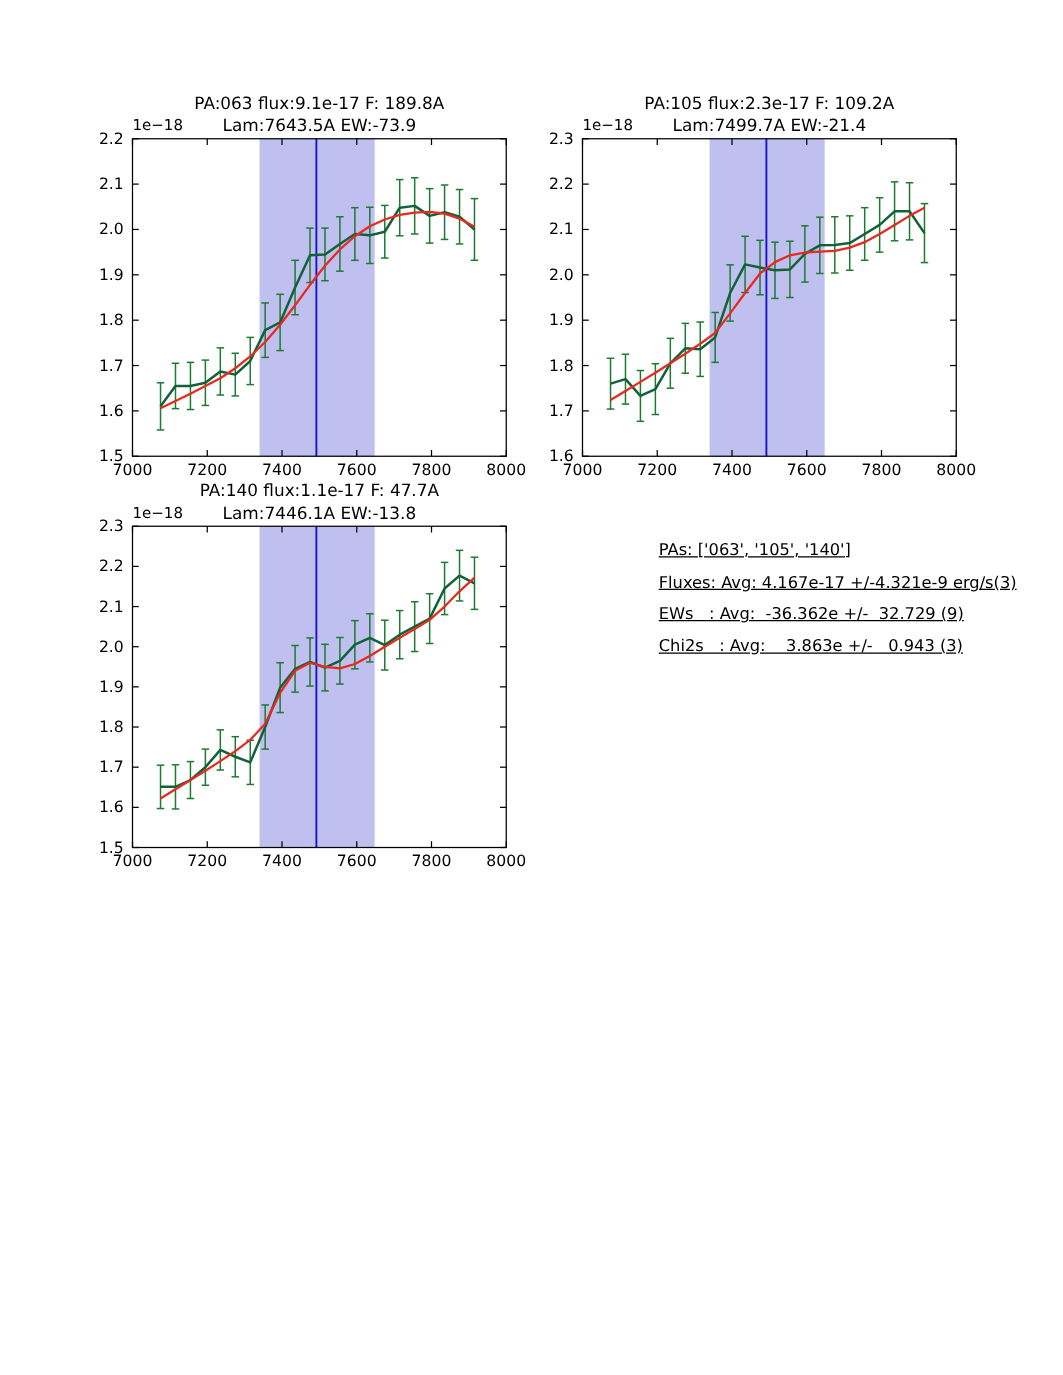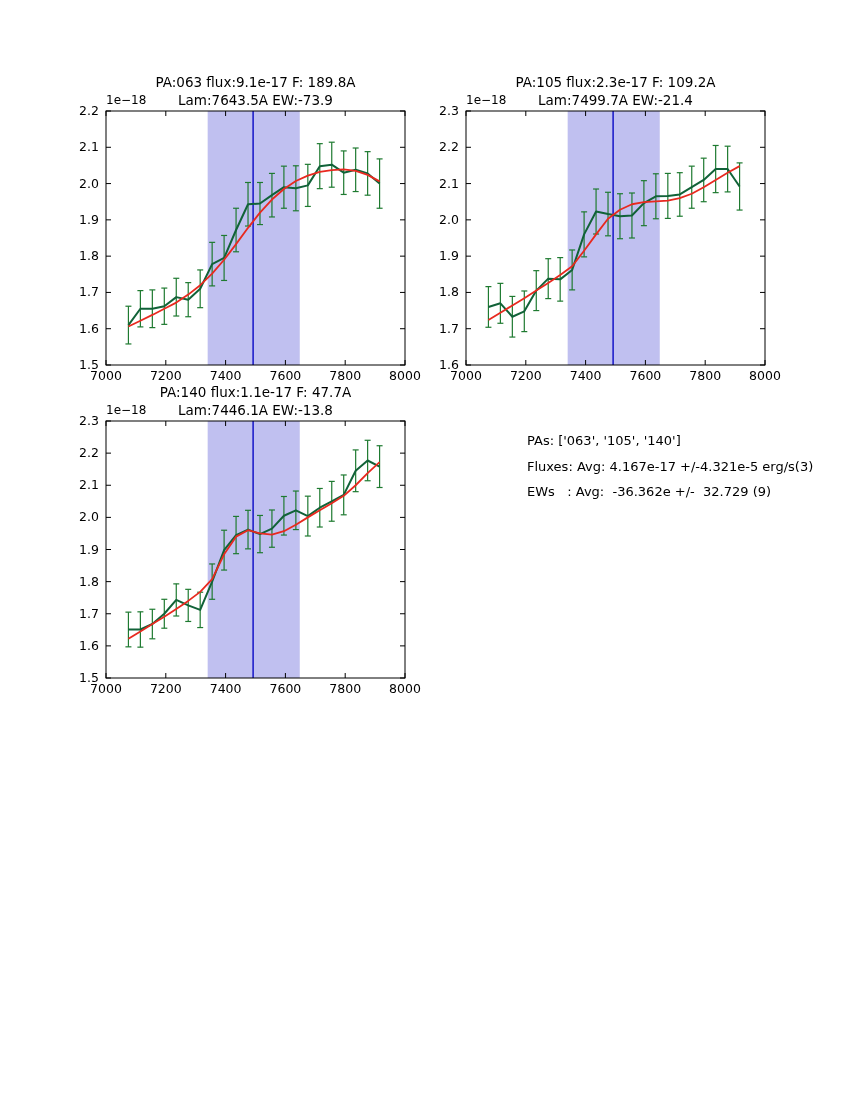--- a/index.html
+++ b/index.html
@@ -1,20 +1,20 @@
 <!DOCTYPE html>
 <html><head>
 <meta charset="utf-8">
 <style>
   html,body{margin:0;padding:0;background:#ffffff;}
   .figure{position:relative;width:850px;height:1100px;background:#ffffff;overflow:hidden;
           font-family:"DejaVu Sans","Liberation Sans",sans-serif;color:#000;}
   #plots{position:absolute;left:0;top:0;}
   .stats{position:absolute;left:527px;top:433px;}
-  .stats-line{white-space:pre;font-size:13px;line-height:16px;margin-bottom:9.6px;color:#000;}
+  .stats-line{white-space:pre;font-size:13px;line-height:16px;margin-bottom:9.6px;color:#000;text-decoration:underline;}
 </style>
 </head>
 <body>
 
 <div class="figure">
   <svg id="plots" width="850" height="1100">
       <g>
         <rect x="207.66000000000003" y="111" width="92.09199999999998" height="254" fill="#c0c0f0"></rect>
         <line x1="253.108" y1="111" x2="253.108" y2="365" stroke="#1515c8" stroke-width="1.5"></line>
         <g stroke="#1e7a30" stroke-width="1.2">
@@ -385,16 +385,17 @@
           <text x="99" y="457.1249999999999" text-anchor="end">2.2</text>
           <text x="99" y="425" text-anchor="end">2.3</text>
         </g>
         <text x="106" y="414" font-size="12px" fill="#000" font-family="&quot;DejaVu Sans&quot;,&quot;Liberation Sans&quot;,sans-serif">1e−18</text>
         <text x="255.5" y="397" text-anchor="middle" font-size="13.5px" fill="#000" font-family="&quot;DejaVu Sans&quot;,&quot;Liberation Sans&quot;,sans-serif">PA:140 flux:1.1e-17 F: 47.7A</text>
         <text x="255.5" y="415" text-anchor="middle" font-size="13.5px" fill="#000" font-family="&quot;DejaVu Sans&quot;,&quot;Liberation Sans&quot;,sans-serif">Lam:7446.1A EW:-13.8</text>
       </g>
     </svg>
   <div class="stats">
     <div class="stats-line">PAs: ['063', '105', '140']</div>
-    <div class="stats-line">Fluxes: Avg: 4.167e-17 +/-4.321e-5 erg/s(3)</div>
+    <div class="stats-line">Fluxes: Avg: 4.167e-17 +/-4.321e-9 erg/s(3)</div>
     <div class="stats-line">EWs   : Avg:  -36.362e +/-  32.729 (9)</div>
+    <div class="stats-line">Chi2s   : Avg:    3.863e +/-   0.943 (3)</div>
   </div>
 </div>
 
 </body></html>

